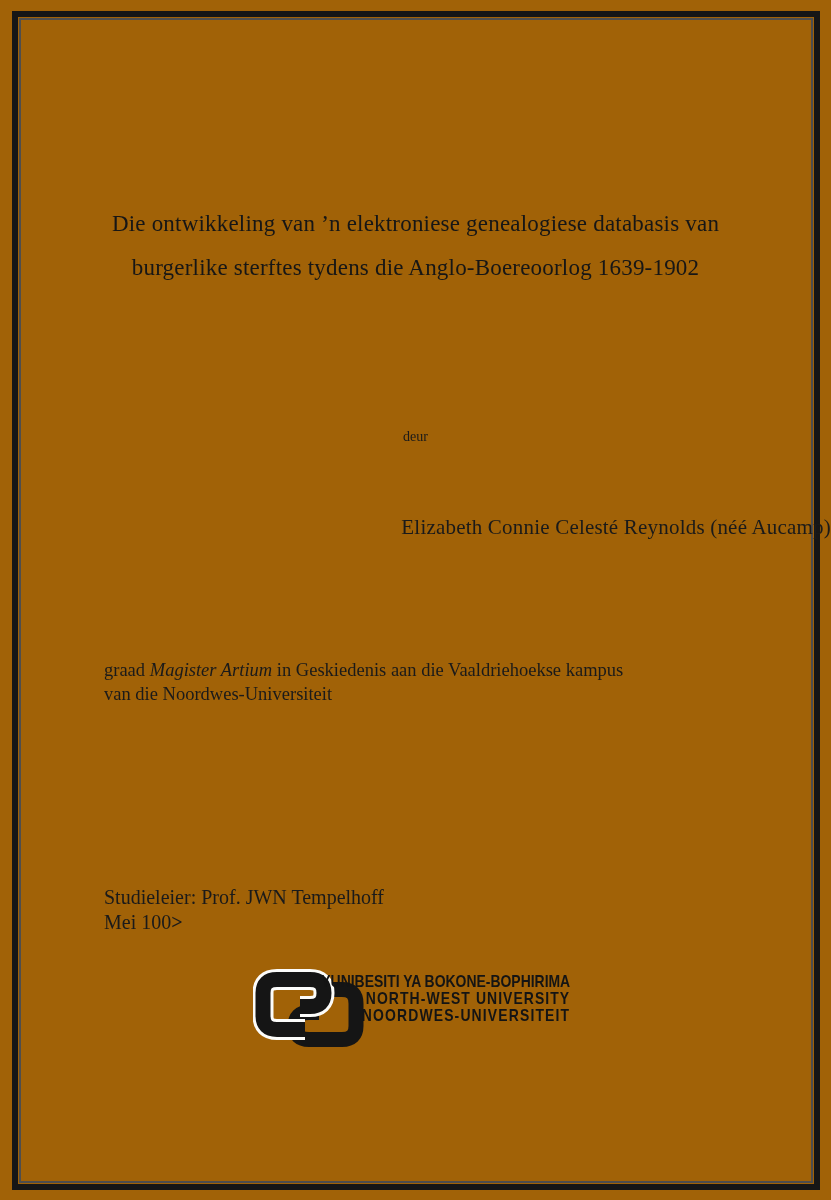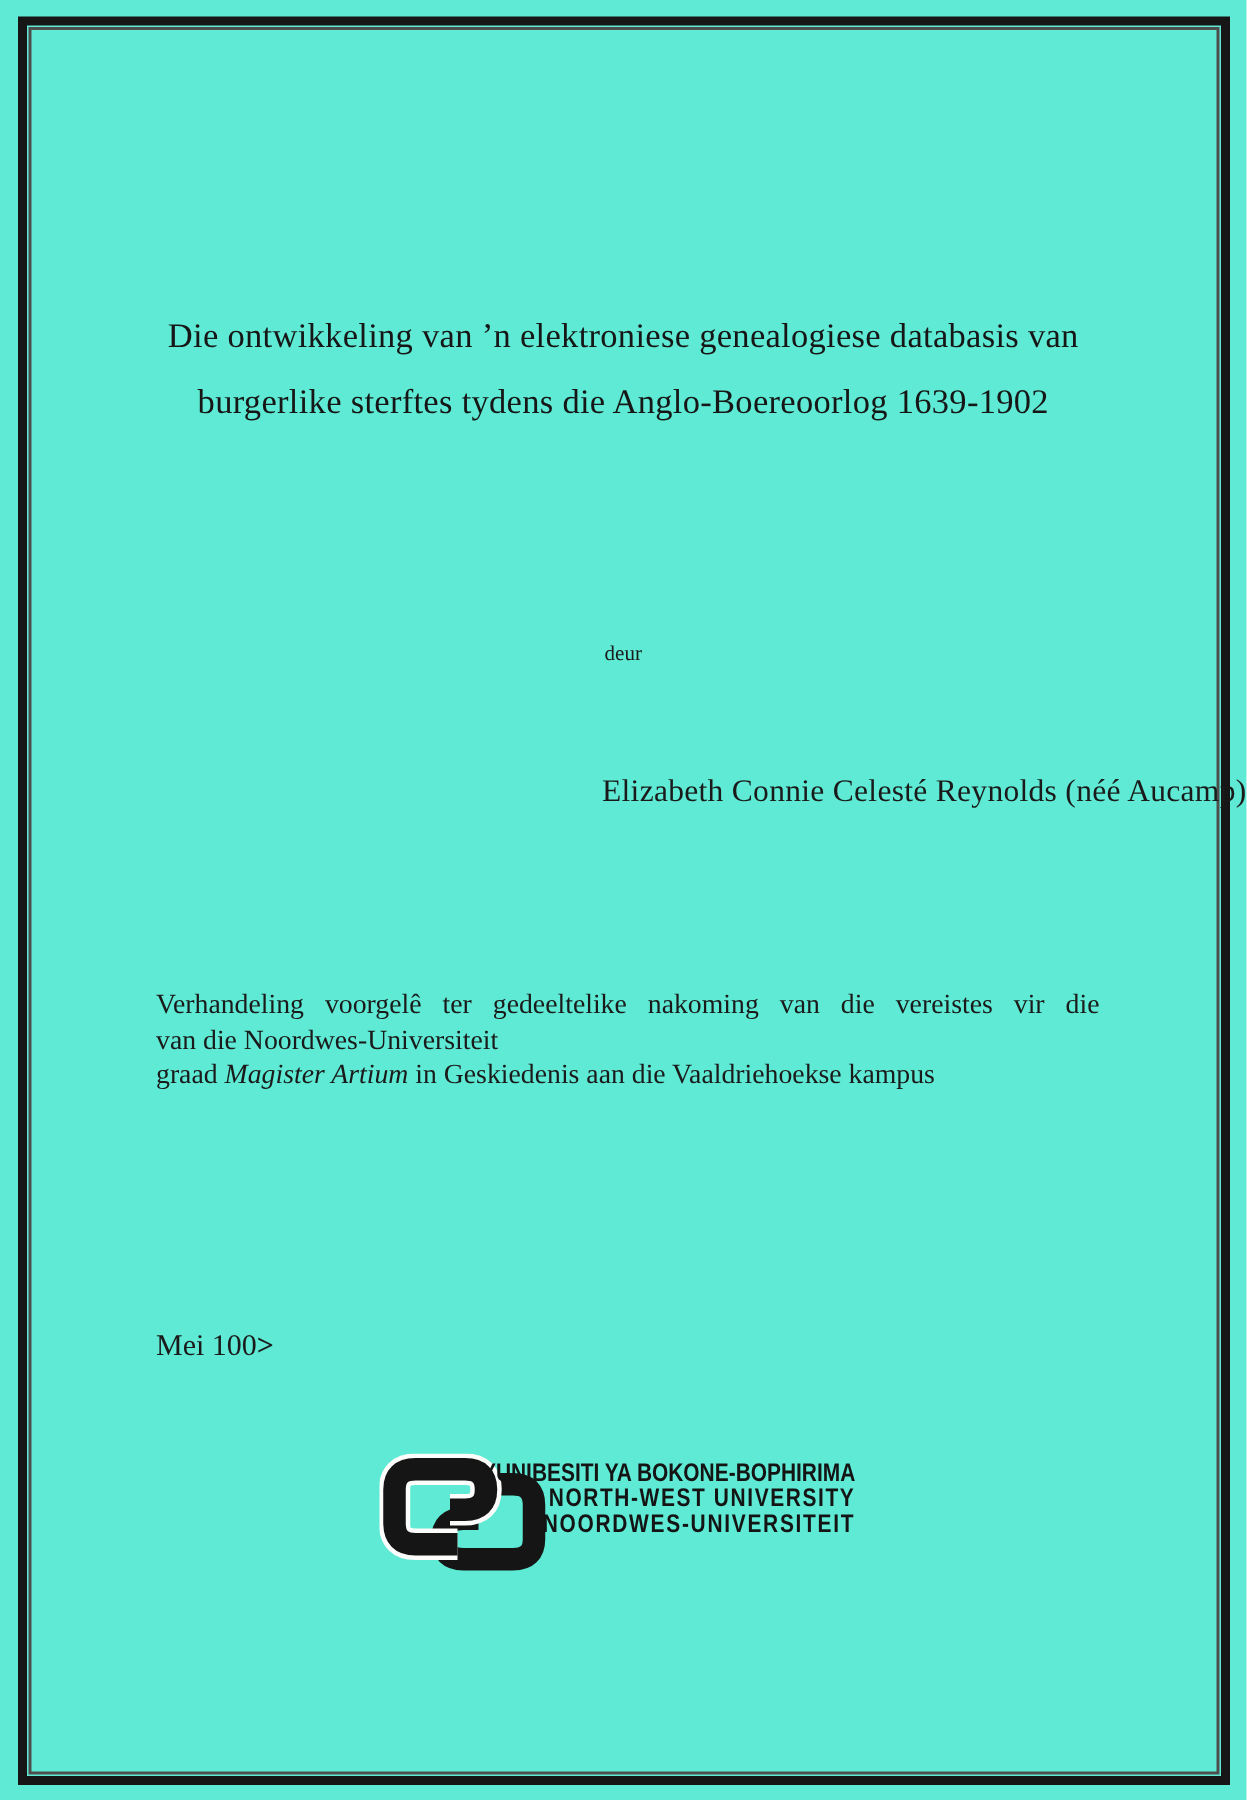--- a/index.html
+++ b/index.html
@@ -1,19 +1,19 @@
 <!DOCTYPE html>
 <html><head>
 <meta charset="utf-8">
 <style>
   html,body{margin:0;padding:0;background:#ffffff;}
   .page{
     position:relative;
     width:831px;height:1200px;
-    background:#5eead4;
+    background:#a16207;
     font-family:"Liberation Serif", serif;
     color:#1a1a1a;
     overflow:hidden;
   }
   
   .frame-outer{
     position:absolute;left:12px;top:11px;right:11px;bottom:10px;
     border:6px solid #161616;
   }
   .frame-inner{
@@ -80,26 +80,26 @@
   <div class="title-block">
     <div>Die ontwikkeling van ’n elektroniese genealogiese databasis van</div>
     <div>burgerlike sterftes tydens die Anglo-Boereoorlog 1639-1902</div>
   </div>
 
   <div class="byline">deur</div>
 
   <div class="author">Elizabeth Connie Celesté Reynolds (néé Aucamp)</div>
 
   <div class="statement">
-    <div class="just">Verhandeling voorgelê ter gedeeltelike nakoming van die vereistes vir die</div>
+    <div><span>graad </span><span class="it">Magister Artium</span><span> in Geskiedenis aan die Vaaldriehoekse kampus</span></div>
     <div>van die Noordwes-Universiteit</div>
-    <div><span>graad </span><span class="it">Magister Artium</span><span> in Geskiedenis aan die Vaaldriehoekse kampus</span></div>
   </div>
 
   <div class="supervisor-block">
+    <div>Studieleier: Prof. JWN Tempelhoff</div>
     <div class="date-line"><span>Mei 100</span><span class="seven">&gt;</span></div>
   </div>
 
   <svg class="nwu-mark" viewBox="0 0 113 80" xmlns="http://www.w3.org/2000/svg">
     <g fill="none" stroke-linecap="butt">
 
       <path d="M 47,37 H 57 Q 71,37 71,23.5 Q 71,10 57,10 H 24 Q 10,10 10,23.5 V 46 Q 10,60 24,60 H 52" transform="rotate(180 56.5 40)" stroke="#151515" stroke-width="15"></path>
 
       <path d="M 47,37 H 57 Q 71,37 71,23.5 Q 71,10 57,10 H 24 Q 10,10 10,23.5 V 46 Q 10,60 24,60 H 52" stroke="#fcfcfa" stroke-width="21"></path>
 

